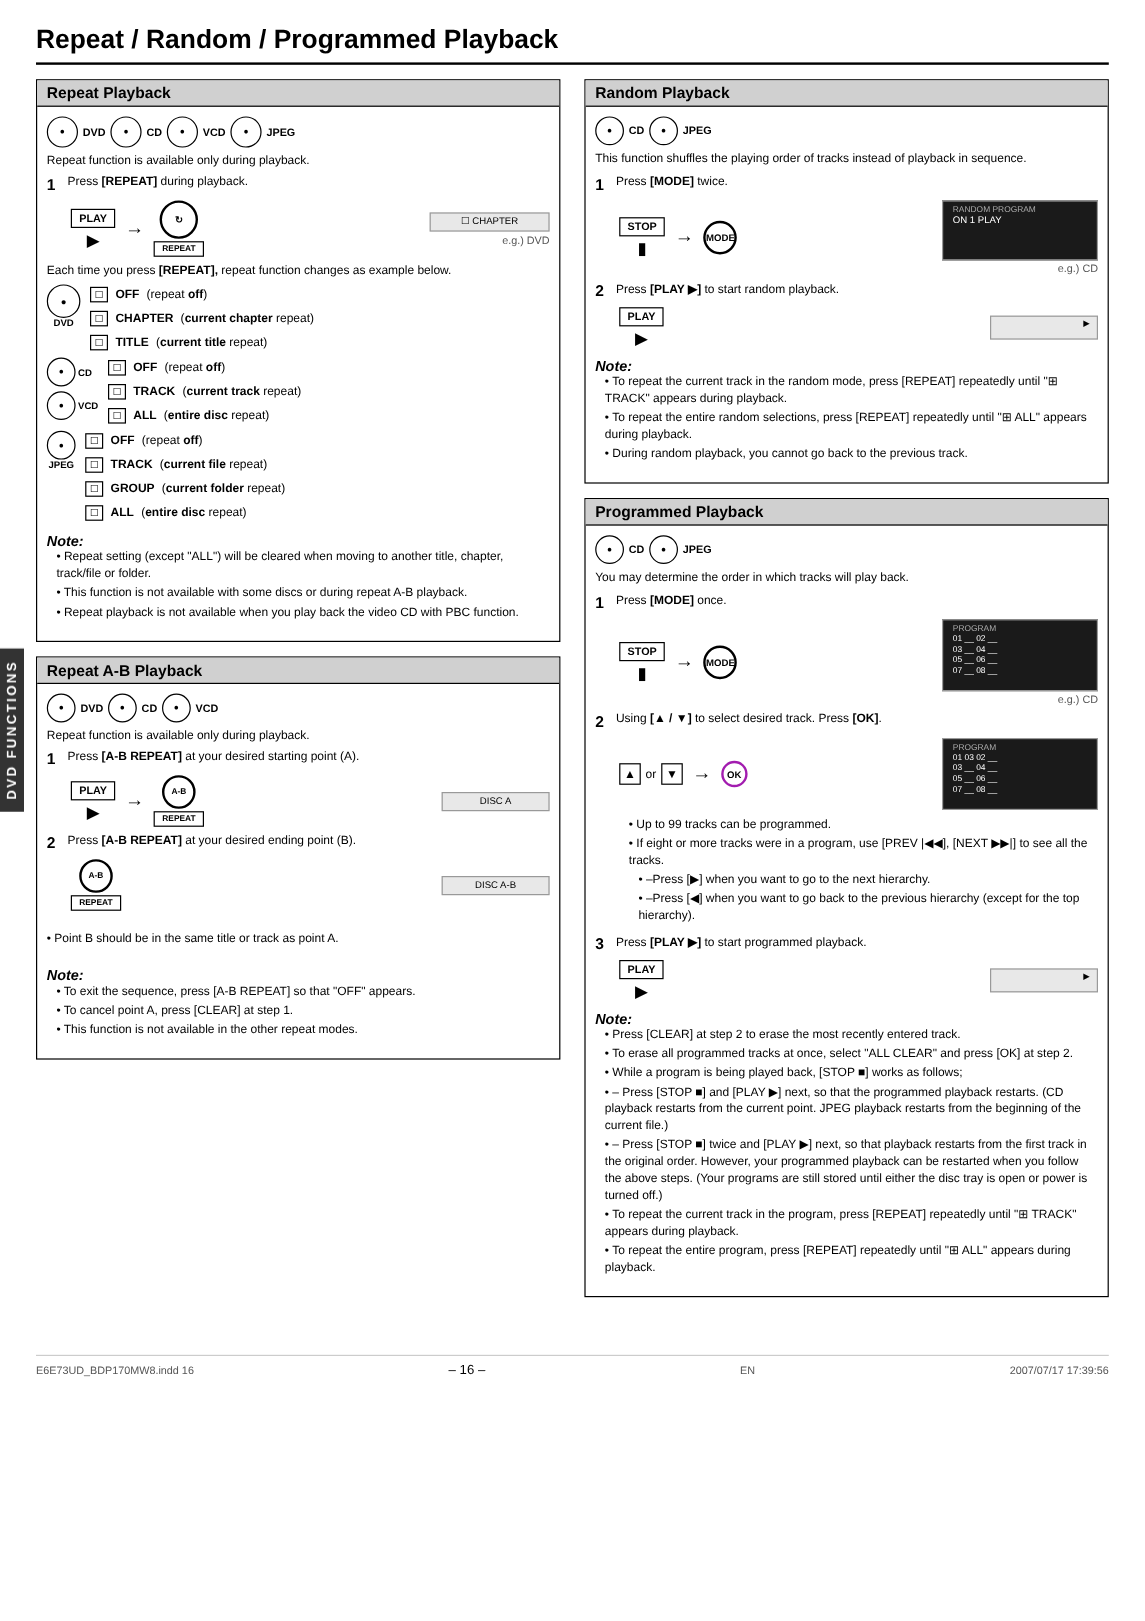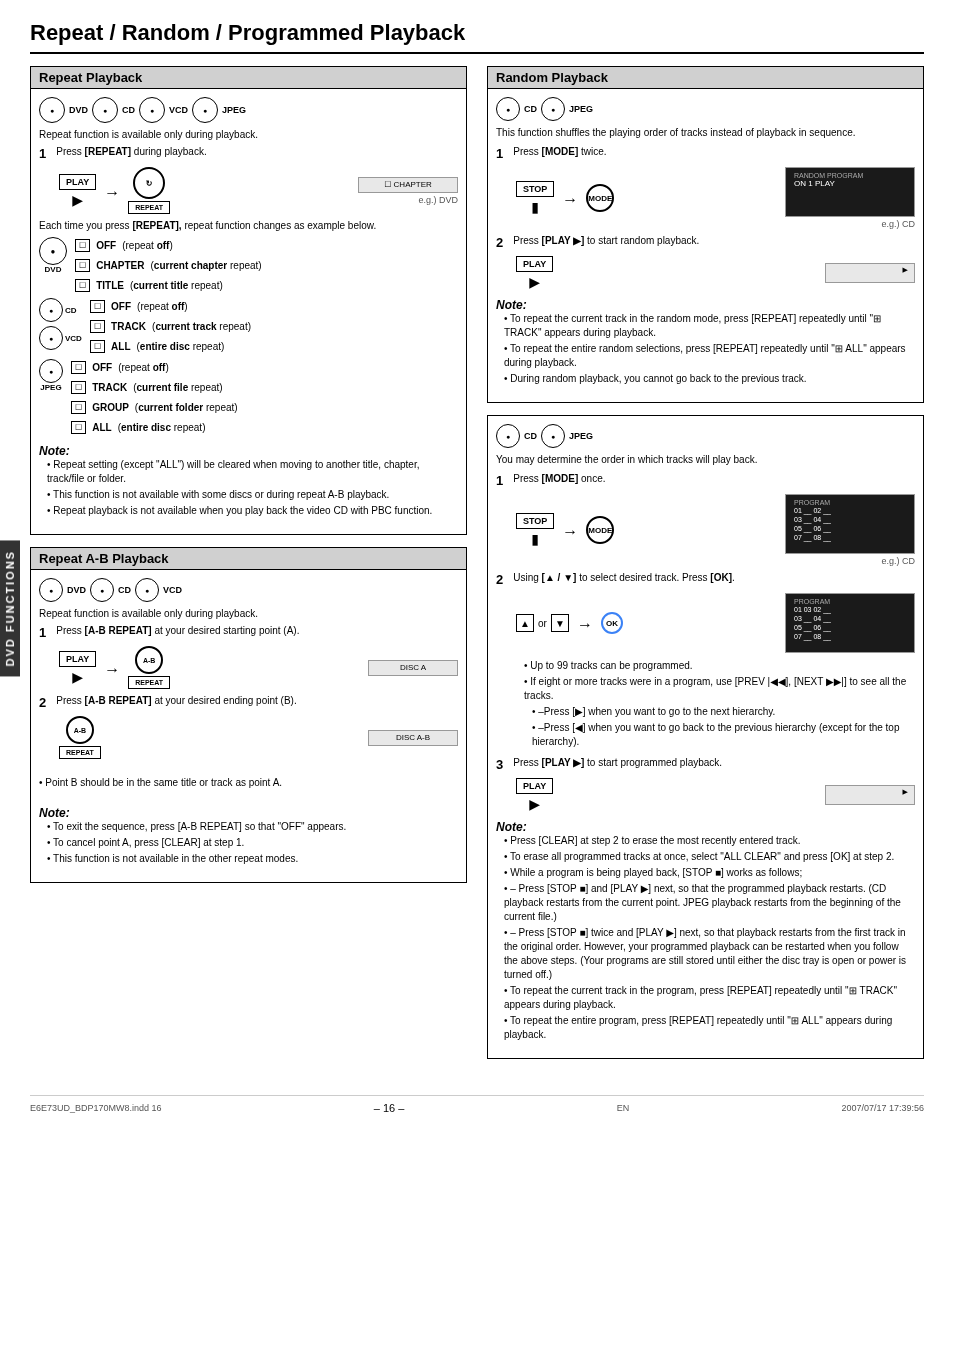--- a/index.html
+++ b/index.html
@@ -203,37 +203,37 @@
       padding: 2px 6px;
       font-size: 7px;
       min-width: 80px;
       min-height: 16px;
     }
 
     .footer-bar {
       display: flex;
       justify-content: space-between;
       align-items: center;
-      margin-top: 24px;
+      margin-top: 36px;
       padding-top: 6px;
       border-top: 1px solid #ccc;
       font-size: 9px;
       color: #555;
     }
 
     .page-num {
       font-size: 11px;
       color: #000;
     }
 
     .ok-btn {
       width: 22px;
       height: 22px;
       border-radius: 50%;
-      border: 2px solid #3b82f6;
+      border: 2px solid #a21caf;
       display: inline-flex;
       align-items: center;
       justify-content: center;
       font-size: 8px;
       font-weight: bold;
     }
 
     .tri-btn {
       width: 18px;
       height: 18px;
@@ -514,20 +514,21 @@
             <li>To repeat the current track in the random mode, press [REPEAT] repeatedly until "⊞ TRACK" appears during playback.</li>
             <li>To repeat the entire random selections, press [REPEAT] repeatedly until "⊞ ALL" appears during playback.</li>
             <li>During random playback, you cannot go back to the previous track.</li>
           </ul>
         </div>
 
       </div>
     </div>
 
     <div class="section-box">
+      <div class="section-header">Programmed Playback</div>
       <div class="section-body">
         <div class="disc-icons">
           <div class="disc-circle" style="width:24px;height:24px;font-size:7px;">●</div>
           <span class="disc-label">CD</span>
           <div class="disc-circle" style="width:24px;height:24px;font-size:7px;">●</div>
           <span class="disc-label">JPEG</span>
         </div>
 
         <p class="small-text" style="margin-bottom:8px;">You may determine the order in which tracks will play back.</p>
 

